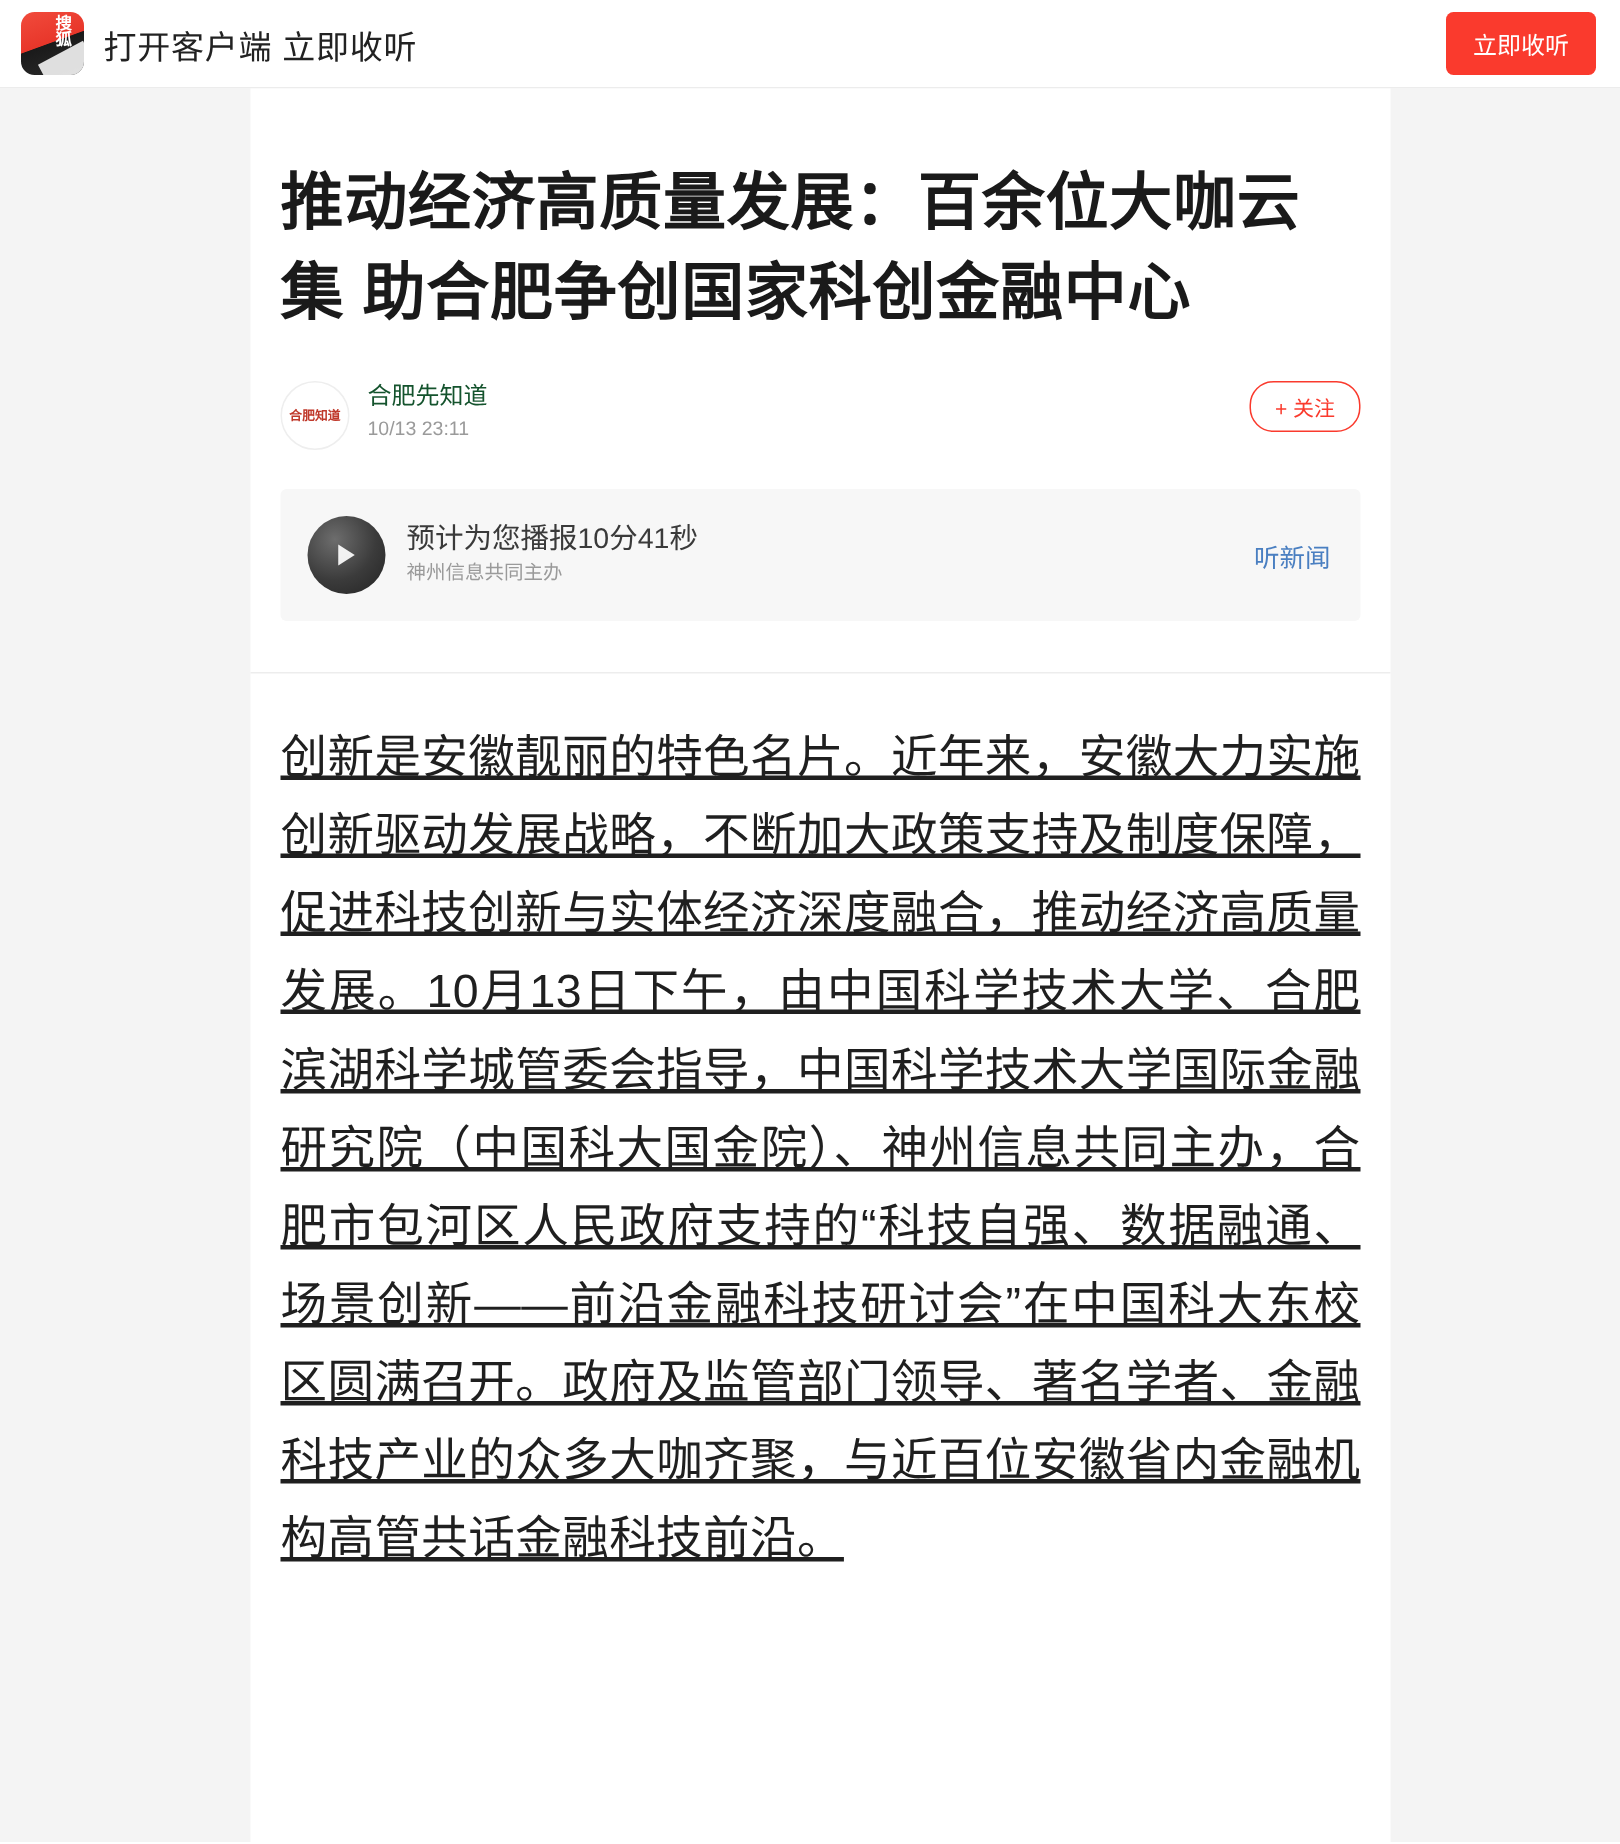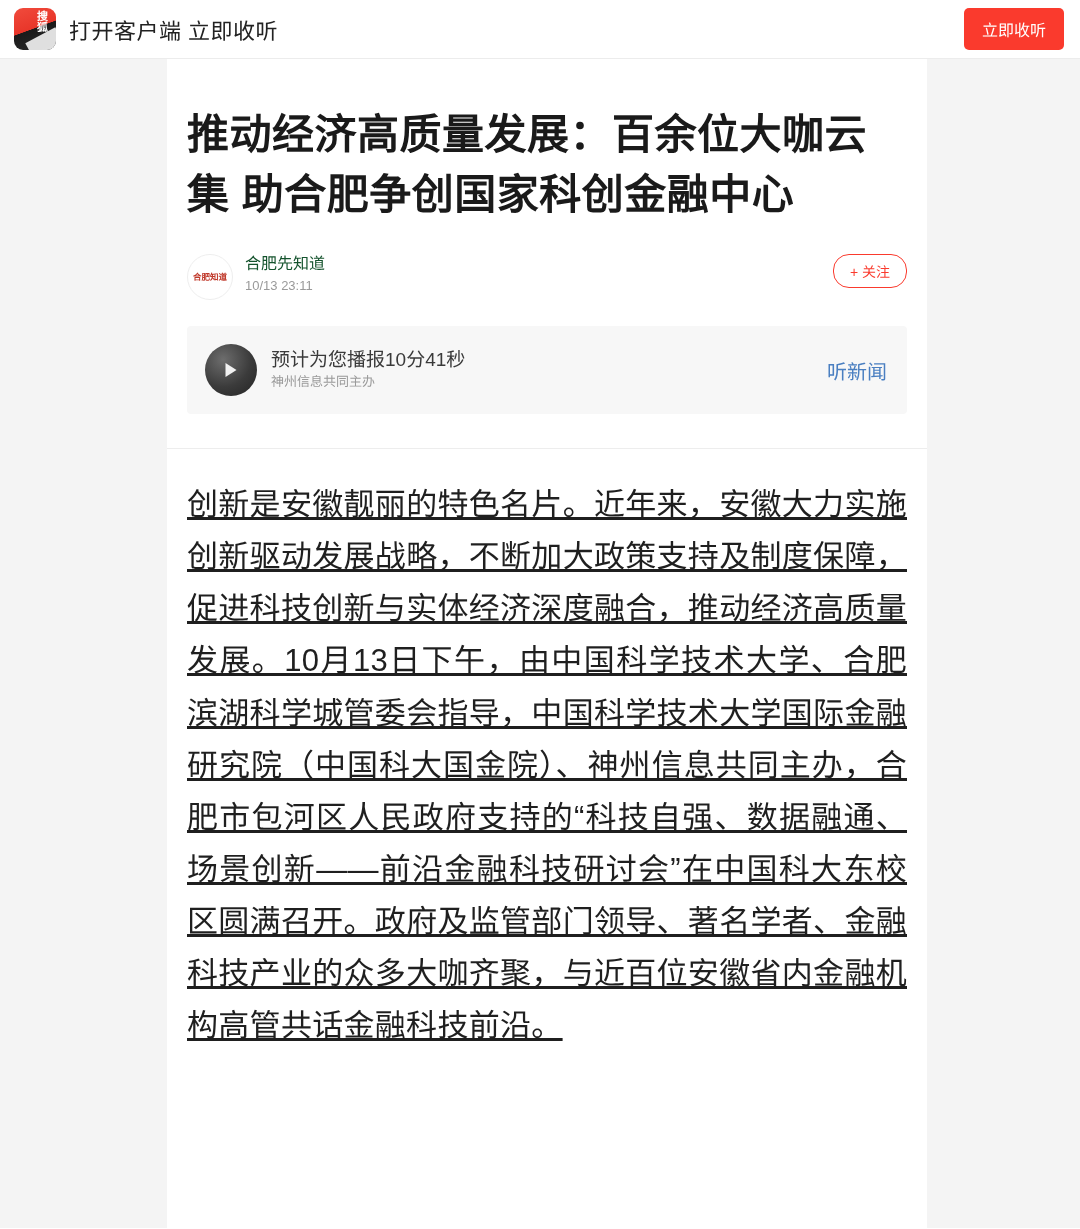--- a/index.html
+++ b/index.html
@@ -200,21 +200,21 @@
     line-height: 23px;
   }
   .audio-sub {
     font-size: 13px;
     color: #9a9a9a;
     line-height: 21px;
   }
   .listen-link {
     margin-left: auto;
     color: #4a7fc1;
-    font-size: 20px;
+    font-size: 17px;
     cursor: pointer;
     white-space: nowrap;
   }
 
   .divider {
     height: 1px;
     background: #ededed;
     margin: 0 0 30px 0;
   }
 

